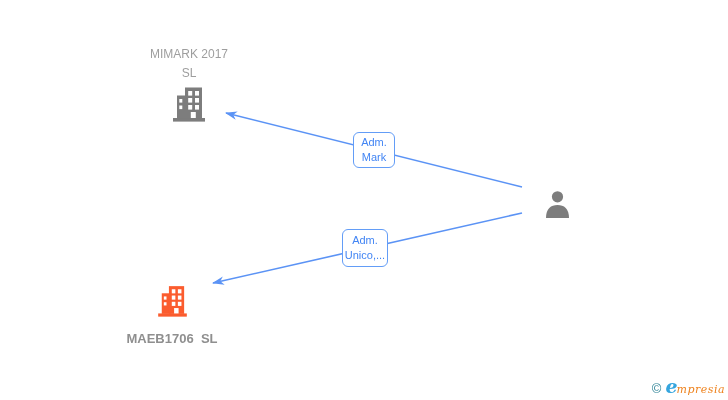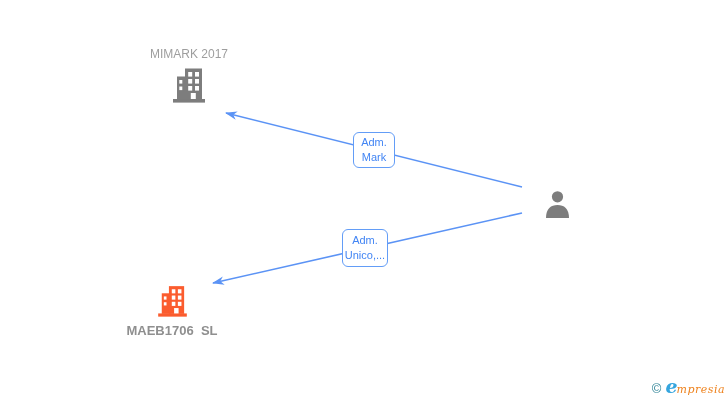--- a/index.html
+++ b/index.html
@@ -48,21 +48,21 @@
   .node-mimark .building { margin-top: 1px; }
 
   .node-person { left: 496px; top: 190px; width: 122px; }
   .node-person .node-label { line-height: 16px; margin-top: 6px; }
 
   .node-maeb { left: 102px; top: 283px; width: 140px; }
   .node-maeb .node-label {
     font-weight: bold;
     font-size: 13px;
     color: #8f8f8f;
-    margin-top: 4px;
+    margin-top: 12px;
     white-space: pre;
   }
 
   .edge-label {
     position: absolute;
     background: #ffffff;
     border: 1.5px solid #639df7;
     border-radius: 6px;
     color: #4285f4;
     font-size: 11px;
@@ -118,20 +118,21 @@
         <path d="M12,5 L0,0.8 L3.5,5 L0,9.2 Z" fill="#5b93f5"></path>
       </marker>
     </defs>
     <line class="edge-line" x1="522" y1="187" x2="226" y2="113" marker-end="url(#arrow)"></line>
     <line class="edge-line" x1="522" y1="213" x2="213" y2="283" marker-end="url(#arrow)"></line>
   </svg>
 
   <div class="node node-mimark">
     <div class="node-label">
       <span>MIMARK 2017</span>
+      <span>SL</span>
     </div>
     <svg class="company-icon building" width="34" height="38" viewBox="0 0 34 38" xmlns="http://www.w3.org/2000/svg">
       <g fill="currentColor">
         <rect x="1" y="34" width="32" height="3.6"></rect>
         <rect x="5" y="11.5" width="10" height="23"></rect>
         <rect x="13" y="3.5" width="17" height="31"></rect>
       </g>
       <g fill="#ffffff">
         <rect x="7.3" y="15" width="3" height="3.6"></rect>
         <rect x="7.3" y="21.5" width="3" height="3.6"></rect>

